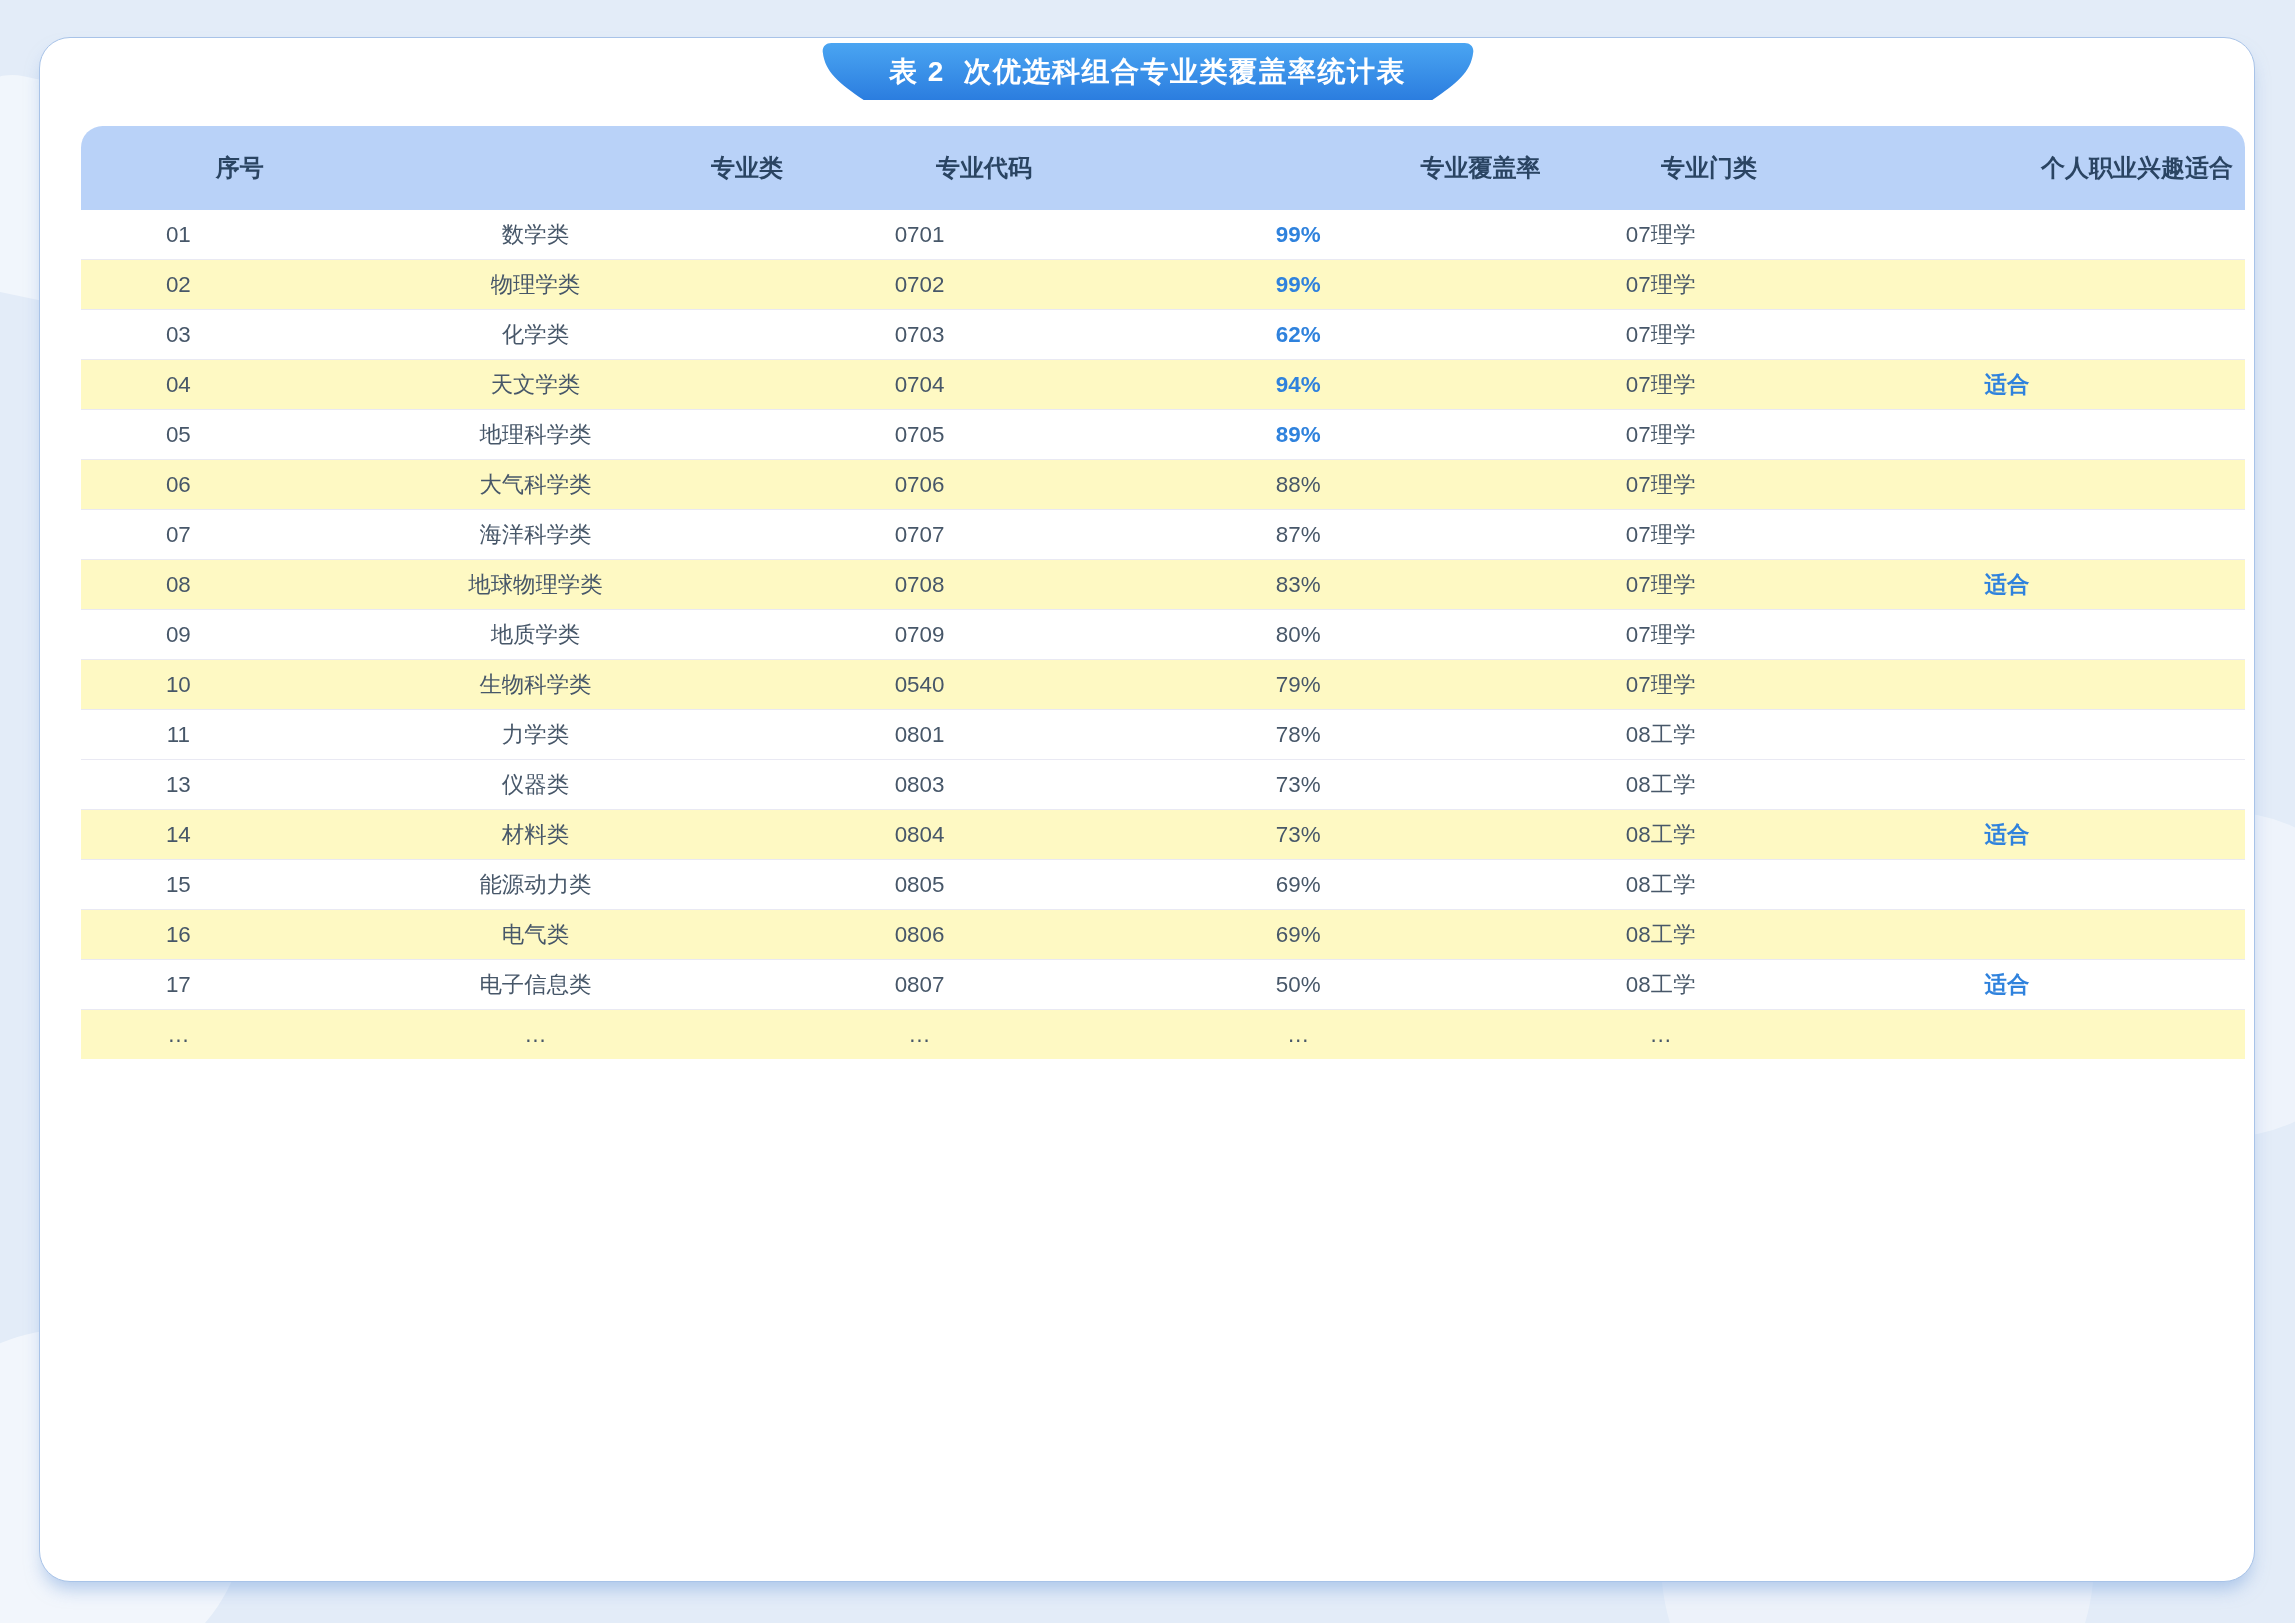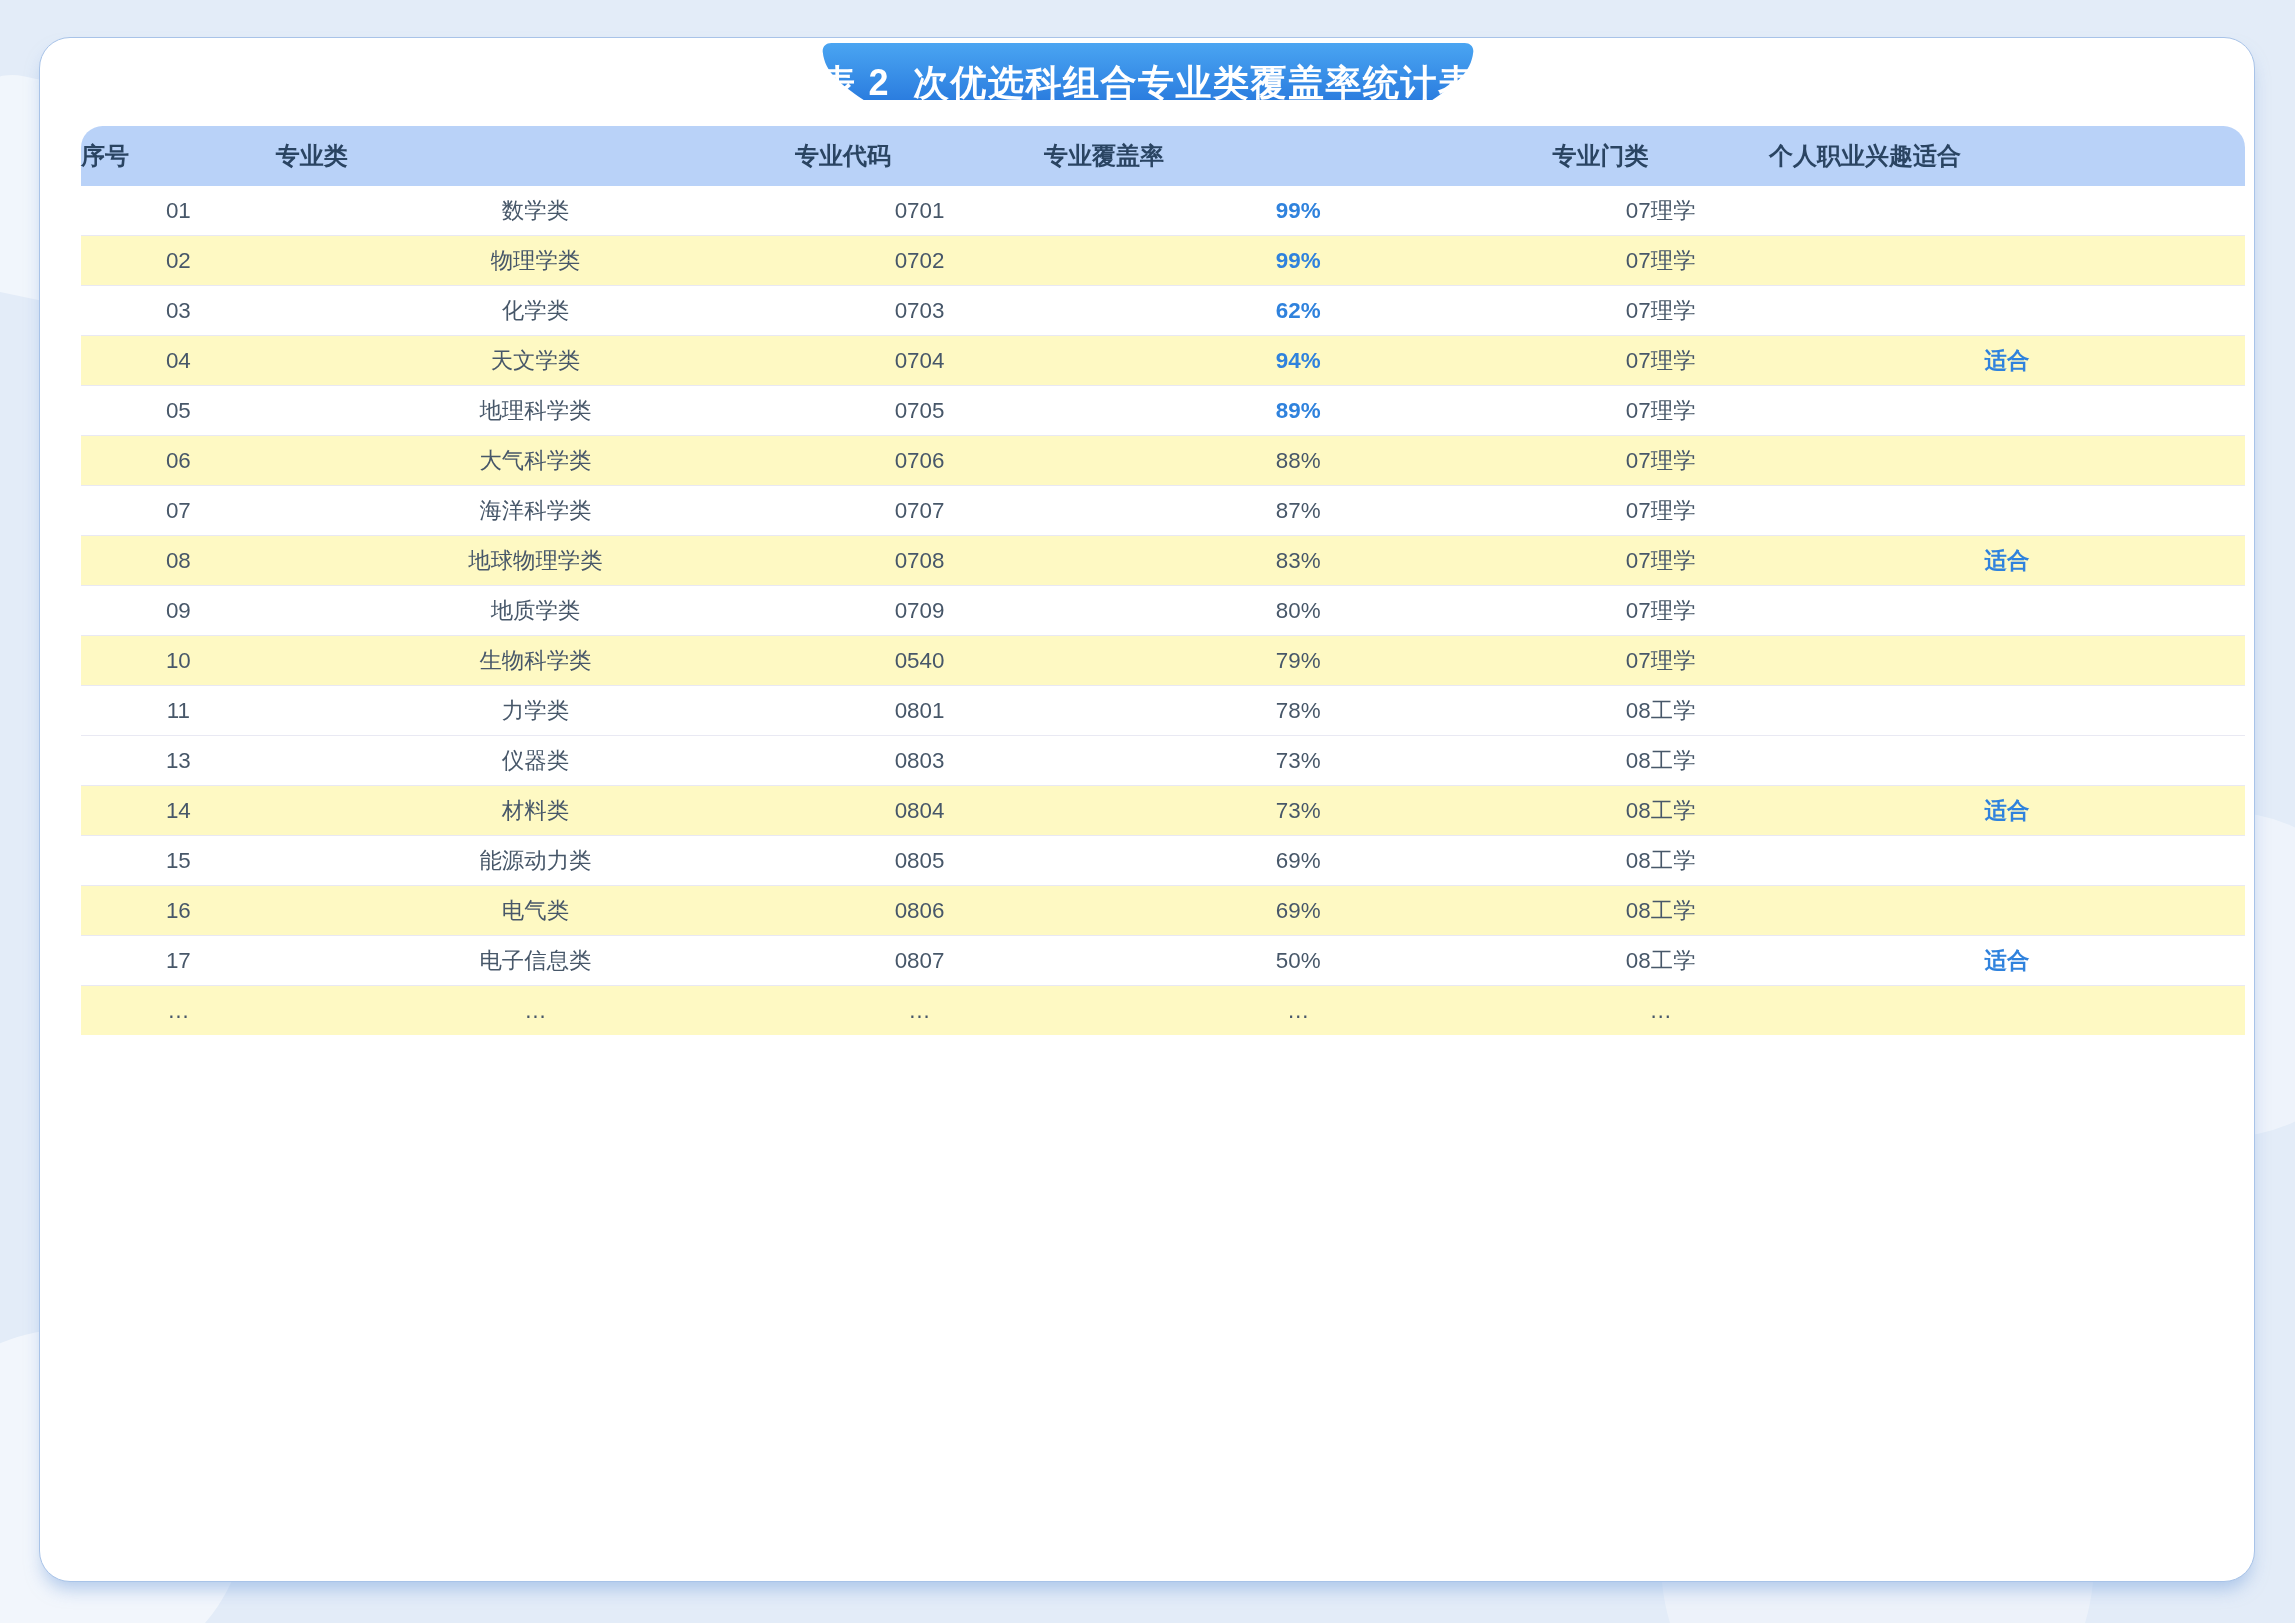--- a/index.html
+++ b/index.html
@@ -20,31 +20,31 @@
     box-shadow:0 10.8px 17px -4.6px rgba(125,165,220,.55);
     z-index:1;
   }
 
   .banner{
     position:absolute;left:50%;top:43px;transform:translateX(-50%);
     width:652px;height:57px;z-index:3;
   }
   .banner svg{position:absolute;left:0;top:0;width:100%;height:100%;display:block;}
   .banner-title{
-    position:absolute;left:0;top:12px;width:100%;height:100%;
+    position:absolute;left:0;top:0;width:100%;height:100%;
     display:flex;align-items:center;justify-content:center;
-    color:#ffffff;font-size:36px;font-weight:700;letter-spacing:1.5px;
+    color:#ffffff;font-size:28px;font-weight:700;letter-spacing:1.5px;
     white-space:pre;z-index:2;
   }
 
   .table-wrap{position:absolute;left:81px;top:126px;width:2164px;z-index:2;}
   table{width:100%;border-collapse:separate;border-spacing:0;table-layout:fixed;}
   thead th{
     height:60px;background:#b9d2f8;color:#2a4462;
-    font-size:24px;font-weight:700;text-align:left;vertical-align:middle;padding:0;
+    font-size:24px;font-weight:700;text-align:right;vertical-align:middle;padding:12px;
   }
   thead th:first-child{border-radius:21.6px 0 0 0;}
   thead th:last-child{border-radius:0 21.6px 0 0;}
   tbody td{
     height:49px;font-size:22.4px;color:#475769;text-align:center;vertical-align:middle;
     padding:0;border-top:1.5px solid #e9e9f3;
   }
   tbody tr:first-child td{border-top:none;}
   tbody tr.alt td{background:#fef9c3;}
   td.accent{color:#2f82dd;font-weight:700;}

